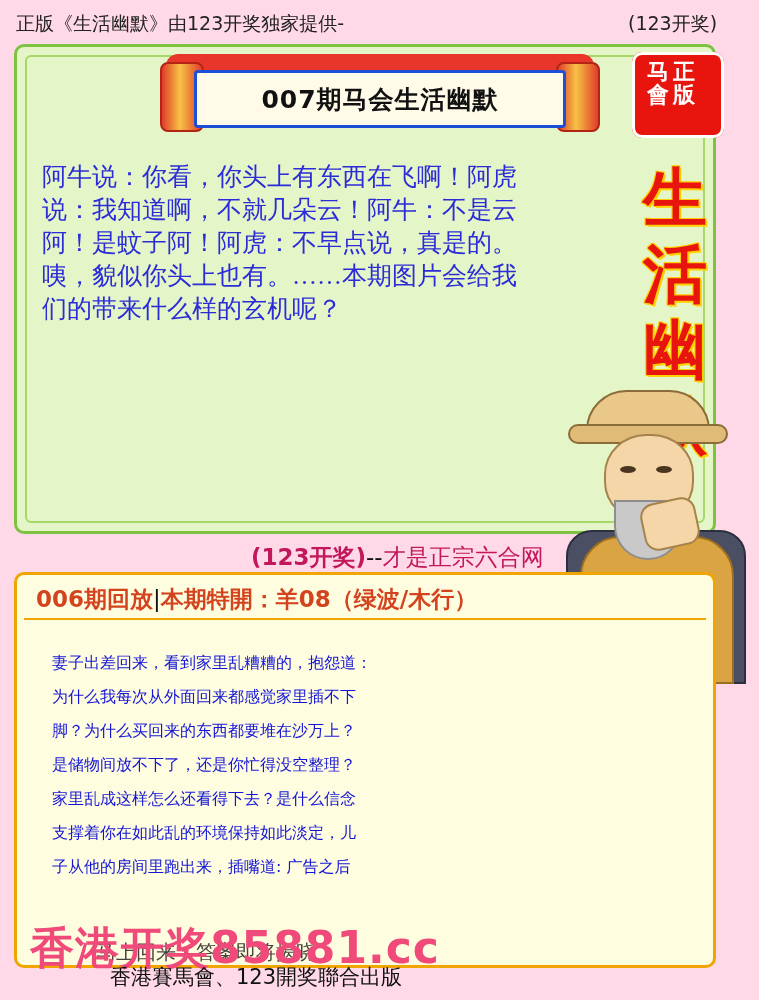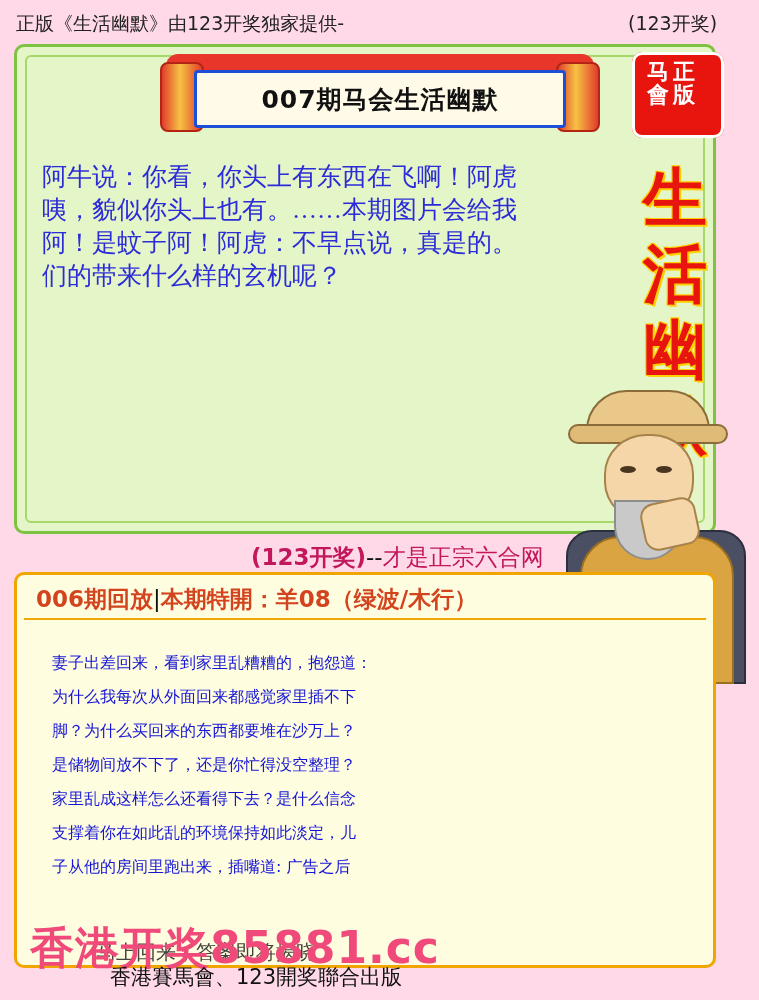--- a/index.html
+++ b/index.html
@@ -190,22 +190,23 @@
   <div class="ribbon"></div>
   <div class="roll left"></div>
   <div class="roll right"></div>
   <div class="paper">
     <span>007期马会生活幽默</span>
   </div>
 </div>
 
 <div class="riddle">
   <p>阿牛说：你看，你头上有东西在飞啊！阿虎</p>
+  <p>说：我知道啊，不就几朵云！阿牛：不是云</p>
+  <p>阿！是蚊子阿！阿虎：不早点说，真是的。</p>
   <p>咦，貌似你头上也有。……本期图片会给我</p>
-  <p>阿！是蚊子阿！阿虎：不早点说，真是的。</p>
   <p>们的带来什么样的玄机呢？</p>
 </div>
 
 <div class="site-line">
   <span class="a">(123开奖)</span><span class="b">--</span><span class="c">才是</span><span class="d">正宗六合网</span>
 </div>
 
 <div class="stamp">
   <div class="col r">正版</div>
   <div class="col l">马會</div>

